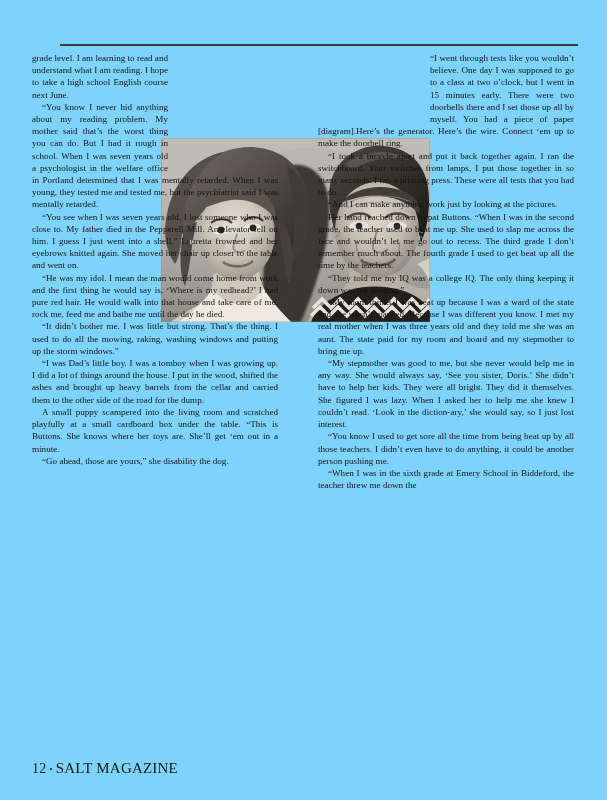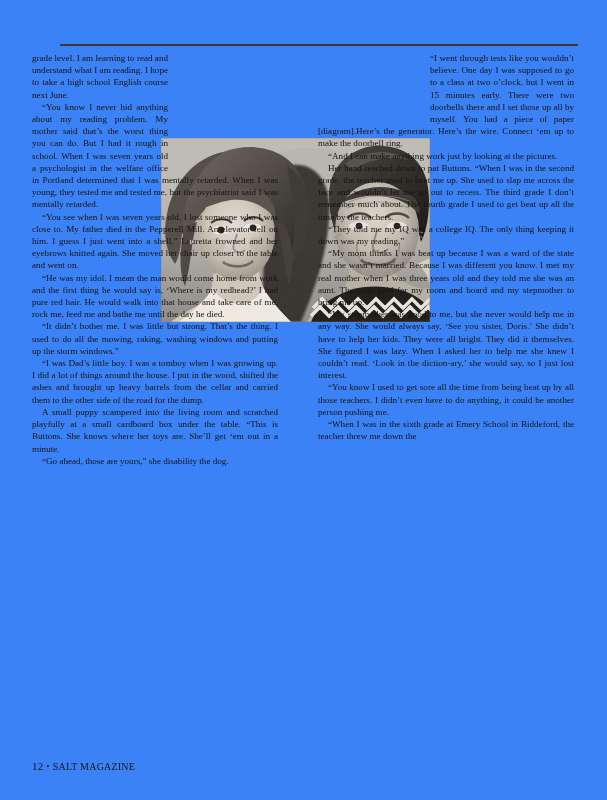--- a/index.html
+++ b/index.html
@@ -7,21 +7,21 @@
     padding: 0;
     background: #ffffff;
   }
   body {
     font-family: "Liberation Serif", serif;
   }
   #page {
     position: relative;
     width: 607px;
     height: 800px;
-    background: #3b82f6;
+    background: #7dd3fc;
     overflow: hidden;
   }
 
   
   #top-rule {
     position: absolute;
     left: 60px;
     top: 44px;
     width: 518px;
     height: 2px;
@@ -74,23 +74,23 @@
 
   
   #footer {
     position: absolute;
     left: 32px;
     top: 760px;
     font-size: 8.6px;
     letter-spacing: 0.3px;
     color: #1a1814;
   }
-  #footer .pg { font-size: 11px; }
+  #footer .pg { font-size: 14px; }
   #footer .sep { padding: 0 3px; font-size: 8px; vertical-align: 1px; }
-  #footer .mag { font-variant: small-caps; font-size: 10px; letter-spacing: .2px;}
+  #footer .mag { font-variant: small-caps; font-size: 15px; letter-spacing: .2px;}
 </style>
 </head>
 <body>
 
 <div id="page">
 
   <div id="top-rule"></div>
 
   <div id="photo">
     <svg width="269" height="184" viewBox="0 0 269 184" xmlns="http://www.w3.org/2000/svg">
@@ -233,20 +233,21 @@
     <p>“He was my idol. I mean the man would come home from work and the first thing he would say is, ‘Where is my redhead?’ I had pure red hair. He would walk into that house and take care of me, rock me, feed me and bathe me until the day he died.</p>
     <p>“It didn’t bother me. I was little but strong. That’s the thing. I used to do all the mowing, raking, washing windows and putting up the storm windows.”</p>
     <p>“I was Dad’s little boy. I was a tomboy when I was growing up. I did a lot of things around the house. I put in the wood, shifted the ashes and brought up heavy barrels from the cellar and carried them to the other side of the road for the dump.</p>
     <p>A small puppy scampered into the living room and scratched playfully at a small cardboard box under the table. “This is Buttons. She knows where her toys are. She’ll get ‘em out in a minute.</p>
     <p>“Go ahead, those are yours,” she disability the dog.</p>
   </div>
 
   <div id="col-right" class="column">
     <div class="shape-right" style="height:62px"></div>
     <p class="noindent">“I went through tests like you wouldn’t believe. One day I was supposed to go to a class at two o’clock, but I went in 15 minutes early. There were two doorbells there and I set those up all by myself. You had a piece of paper [diagram].Here’s the generator. Here’s the wire. Connect ‘em up to make the doorbell ring.</p>
+    <p>“I took a bicycle apart and put it back together again. I ran the switchboard. Your switches from lamps, I put those together in so many seconds. I ran a printing press. These were all tests that you had to do.</p>
     <p>“And I can make anything work just by looking at the pictures.</p>
     <p>Her hand reached down to pat Buttons. “When I was in the second grade, the teacher used to beat me up. She used to slap me across the face and wouldn’t let me go out to recess.  The third grade I don’t remember much about. The fourth grade I used to get beat up all the time by the teachers.</p>
     <p>“They told me my IQ was a college IQ. The only thing keeping it down was my reading.”</p>
     <p>“My mom thinks I was beat up because I was a ward of the state and she wasn’t married. Because I was different you know. I  met my real mother when I was three years old and they told me she was an aunt. The state paid for my room and board and my stepmother to bring me up.</p>
     <p>“My stepmother was good to me, but she never would help me in any way. She would always say, ‘See you sister, Doris.’ She didn’t have to help her kids. They were all bright. They did it themselves. She figured I was lazy. When I asked her to help me she knew I couldn’t read. ‘Look in the diction-ary,’ she would say, so I just lost interest.</p>
     <p>“You know I used to get sore all the time from being beat up by all those teachers. I didn’t even have to do anything, it could be another person pushing me.</p>
     <p>“When I was in the sixth grade at Emery School in Biddeford, the teacher threw me down the</p>
   </div>
 
   <div id="footer">

